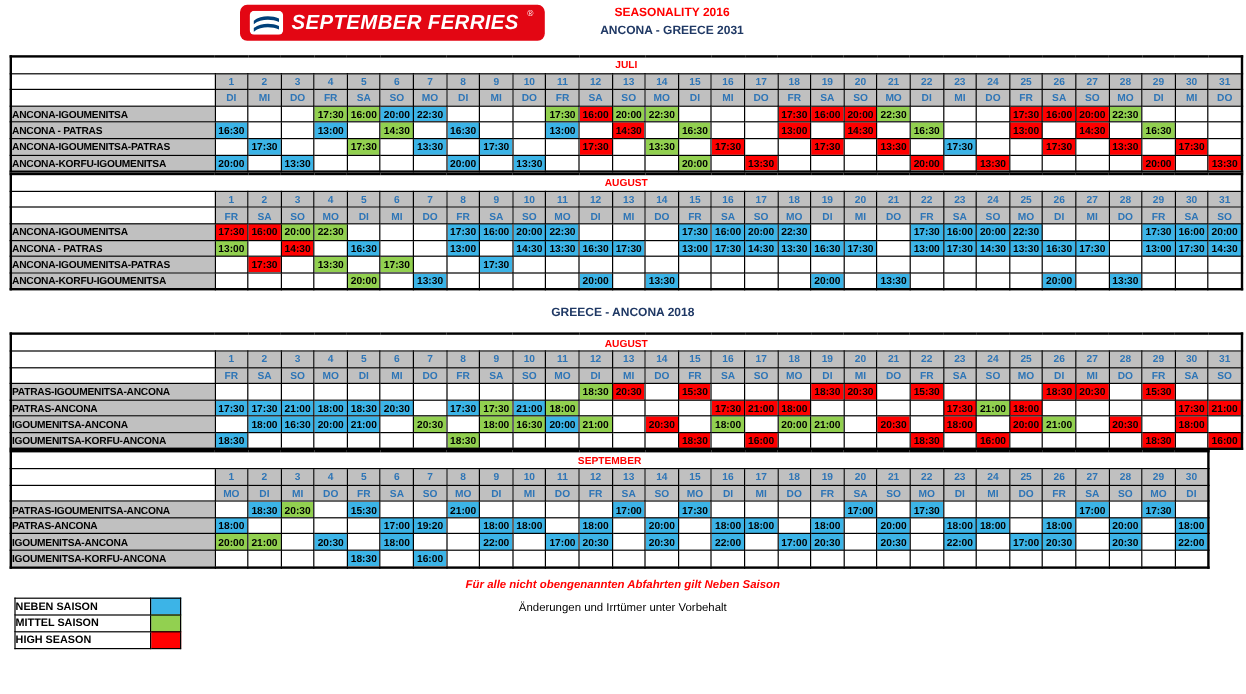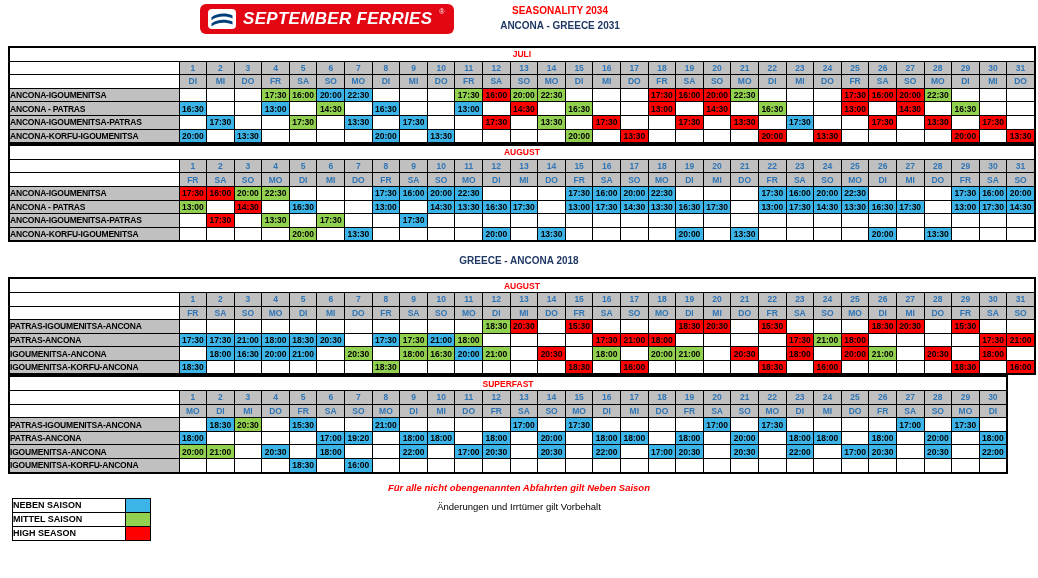--- a/index.html
+++ b/index.html
@@ -42,21 +42,21 @@
   <div class="logo">
     <svg width="28" height="20" viewBox="0 0 28 20">
       <rect x="0" y="0" width="28" height="20" rx="4" fill="#ffffff"></rect>
       <path d="M3.5 8.2 C9 3.8, 18 3.6, 24.5 6.4 L24.5 9.4 C18 6.6, 9 6.8, 3.5 11.2 Z" fill="#00407A"></path>
       <path d="M3.5 14.4 C9 10, 18 9.8, 24.5 12.6 L24.5 15.6 C18 12.8, 9 13, 3.5 17.4 Z" fill="#00407A"></path>
     </svg>
     <span class="logo-text">SEPTEMBER FERRIES</span>
     <span class="logo-reg">®</span>
   </div>
   <div class="titles">
-    <div class="title-red">SEASONALITY 2034</div>
+    <div class="title-red">SEASONALITY 2016</div>
     <div class="title-blue">ANCONA - GREECE  2031</div>
   </div>
 </div>
 
 <div class="tables-wrap">
   <div>
       <table class="sched" style="width: 1025.6px;">
         <colgroup>
           <col style="width: 170px;">
           <col style="width: 27.6px;">
@@ -831,21 +831,21 @@
           <col style="width: 27.6px;">
           <col style="width: 27.6px;">
           <col style="width: 27.6px;">
           <col style="width: 27.6px;">
           <col style="width: 27.6px;">
           <col style="width: 27.6px;">
           <col style="width: 27.6px;">
         </colgroup>
         <tbody>
           <tr>
-            <td colspan="31" class="month-cell">SUPERFAST</td>
+            <td colspan="31" class="month-cell">SEPTEMBER</td>
           </tr>
           <tr>
             <td class="corner-cell"></td>
             <td class="day-cell">1</td>
             <td class="day-cell">2</td>
             <td class="day-cell">3</td>
             <td class="day-cell">4</td>
             <td class="day-cell">5</td>
             <td class="day-cell">6</td>
             <td class="day-cell">7</td>
@@ -1038,21 +1038,21 @@
             <td class="time-cell"></td>
             <td class="time-cell"></td>
           </tr>
         </tbody>
       </table>
     </div>
 </div>
 
 <div class="footer">
   <div class="note-red">Für alle  nicht obengenannten Abfahrten gilt Neben Saison</div>
-  <div class="note-black">Änderungen und Irrtümer gilt Vorbehalt</div>
+  <div class="note-black">Änderungen und Irrtümer unter Vorbehalt</div>
   <table class="legend">
     <tbody>
         <tr>
       <td class="legend-label">NEBEN SAISON</td>
       <td class="legend-swatch" style="background: rgb(60, 180, 231);"></td>
     </tr>
     <tr>
       <td class="legend-label">MITTEL SAISON</td>
       <td class="legend-swatch" style="background: rgb(146, 208, 80);"></td>
     </tr>

